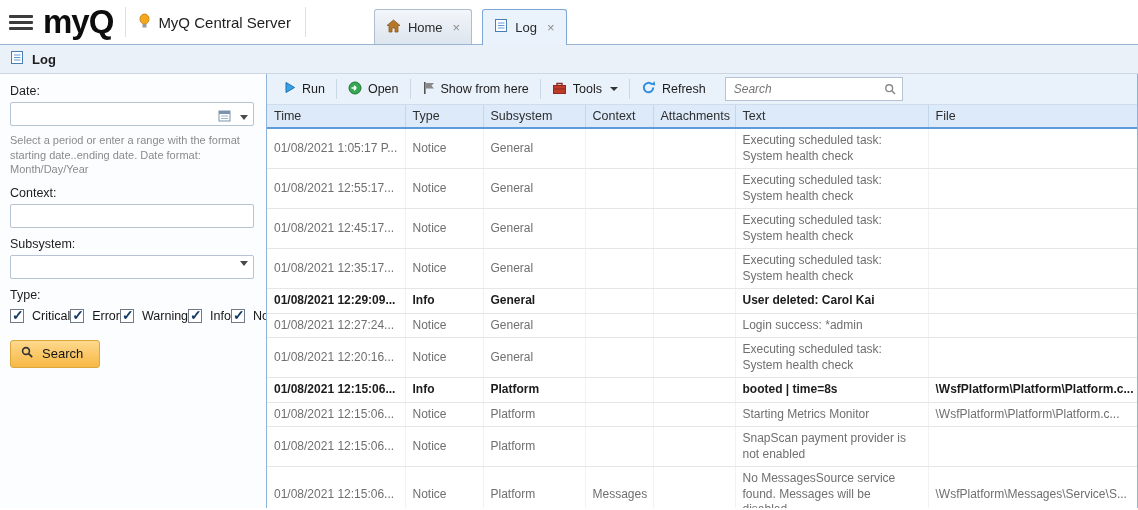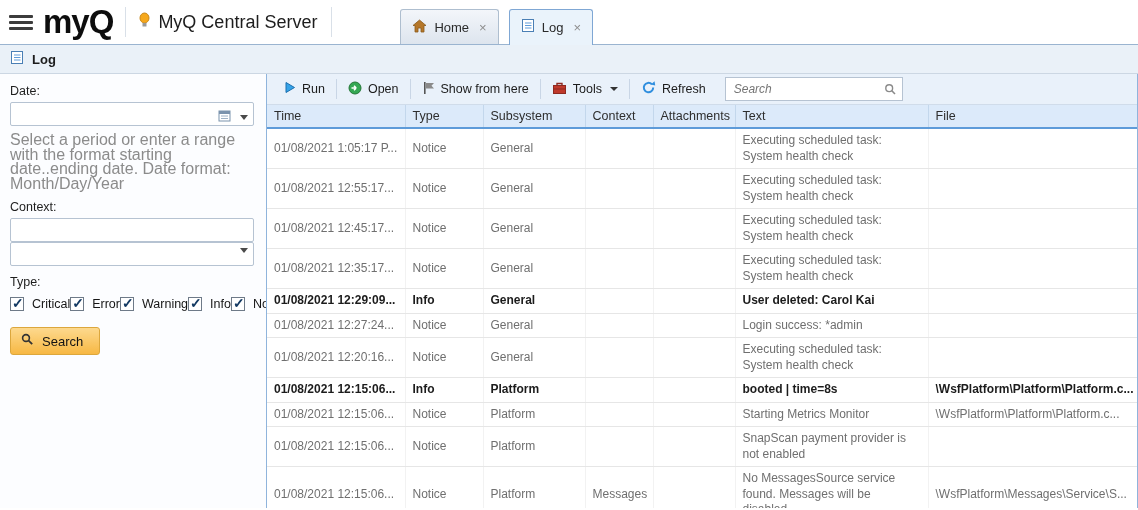--- a/index.html
+++ b/index.html
@@ -9,21 +9,21 @@
     font-family:"Liberation Sans", sans-serif;
     background:#fff; color:#222;
   }
   
   .topbar { height:45px; background:#fff; border-bottom:1px solid #9ab4d0;
             display:flex; align-items:center; position:relative; }
   .hamburger { width:24px; margin-left:9px; display:flex; flex-direction:column; gap:3px; cursor:pointer; }
   .hamburger div { height:3px; background:#3c3c3c; border-radius:1px; }
   .logo { font-size:33px; font-weight:bold; letter-spacing:-1px; color:#0d0d0d; margin:0 12px 0 10px;text-align:center; }
   .vsep { width:1px; height:30px; background:#d9e0e8; }
-  .server { display:flex; align-items:center; gap:7px; font-size:18px; color:#1d1d1d; margin-left:12px; padding-right:14px; }
+  .server { display:flex; align-items:center; gap:7px; font-size:15px; color:#1d1d1d; margin-left:12px; padding-right:14px; }
   .vsep2 { width:1px; height:30px; background:#d9e0e8; }
   .tabs { align-self:flex-end; display:flex; gap:10px; margin-left:68px; }
   .tab { display:flex; align-items:center; gap:7px; padding:8px 11px;
          font-size:13px; color:#2a2a2a; cursor:pointer;
          background:linear-gradient(#f3f6fa,#dde5ee);
          border:1px solid #aebecf; border-bottom:none; border-radius:3px 3px 0 0;margin-top:8px; }
   .tab .close { color:#8d8d8d; font-size:13px; margin-left:3px; }
   .tab.active { background:#eaf3fb; border-color:#7fa7d4; margin-bottom:-1px; padding-bottom:9px; }
   
   .pagebar { height:29px; background:#eaf1f8; border-bottom:1px solid #ccd7e3;
@@ -36,21 +36,21 @@
           display:flex; flex-direction:column; background:#fff; min-width:0; }
   
   .f-label { display:block; font-size:12.5px; color:#1e1e1e; margin:9px 0 4px; }
   .f-label.first { margin-top:2px; }
   .field { position:relative; }
   .tinput { width:100%; height:24px; border:1px solid #b6c3d2; border-radius:2px;
             padding:2px 40px 2px 6px; font:12px "Liberation Sans",sans-serif; color:#333; background:#fff; }
   .tinput.plain { padding-right:6px; }
   .field .icons { position:absolute; right:6px; top:6px; display:flex; gap:9px; align-items:center; }
   .caret { width:0; height:0; border-left:4px solid transparent; border-right:4px solid transparent; border-top:5px solid #4a4a4a; }
-  .help { font-size:16px; color:#8b8b8b; line-height:14.5px; margin:7px 0 2px; }
+  .help { font-size:11px; color:#8b8b8b; line-height:14.5px; margin:7px 0 2px; }
   .types { display:flex; flex-direction:row; margin-top:2px; }
   .type-row { display:flex; align-items:center; gap:8px; padding:3.5px 0; font-size:12.5px; color:#161616; cursor:pointer; }
   .cb { appearance:none; -webkit-appearance:none; width:14px; height:14px; border:1px solid #6e7a88;
         background:#fff; margin:0; position:relative; cursor:pointer; flex:0 0 14px; }
   .cb:checked::after { content:"\2713"; position:absolute; left:1px; top:-3px;
         font-size:14px; font-weight:bold; color:#143a63; }
   .search-btn { margin-top:13px; display:inline-flex; align-items:center; gap:8px;
         padding:5px 16px 5px 10px; background:linear-gradient(#fdd98e,#f7b844);
         border:1px solid #dca73d; border-radius:3px; font-size:13px; color:#131313; cursor:pointer; }
   
@@ -153,20 +153,21 @@
         <span class="caret"></span>
       </span>
     </div>
     <div class="help">Select a period or enter a range with the format starting date..ending date. Date format: Month/Day/Year</div>
 
     <label class="f-label">Context:</label>
     <div class="field">
       <input class="tinput plain" type="text" style="">
     </div>
 
+    <label class="f-label">Subsystem:</label>
     <div class="field">
       <input class="tinput" type="text" style="">
       <span class="icons">
           <span class="caret"></span>
         </span>
     </div>
 
     <label class="f-label">Type:</label>
     <div class="types">
         <label class="type-row">

